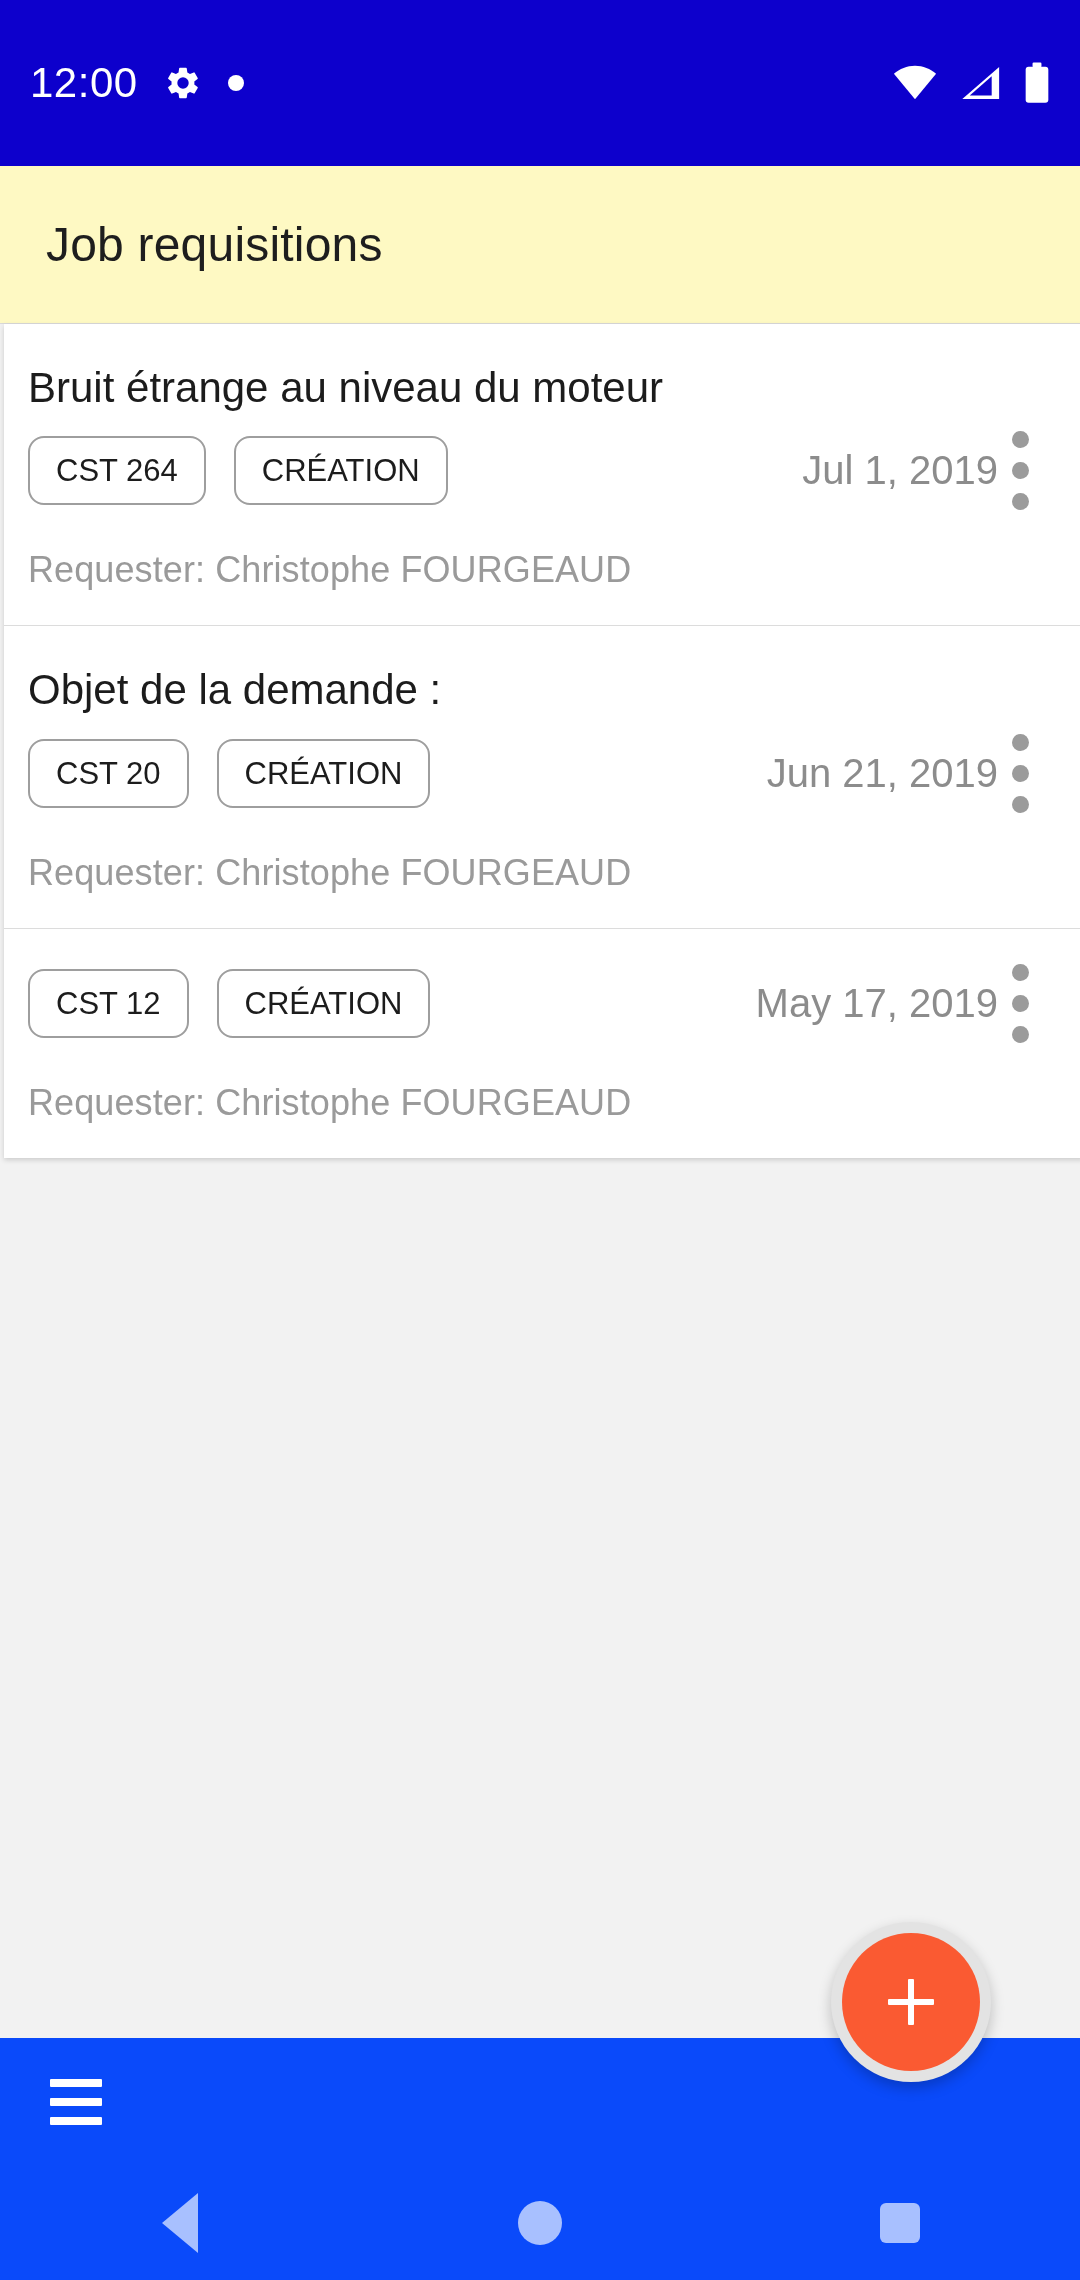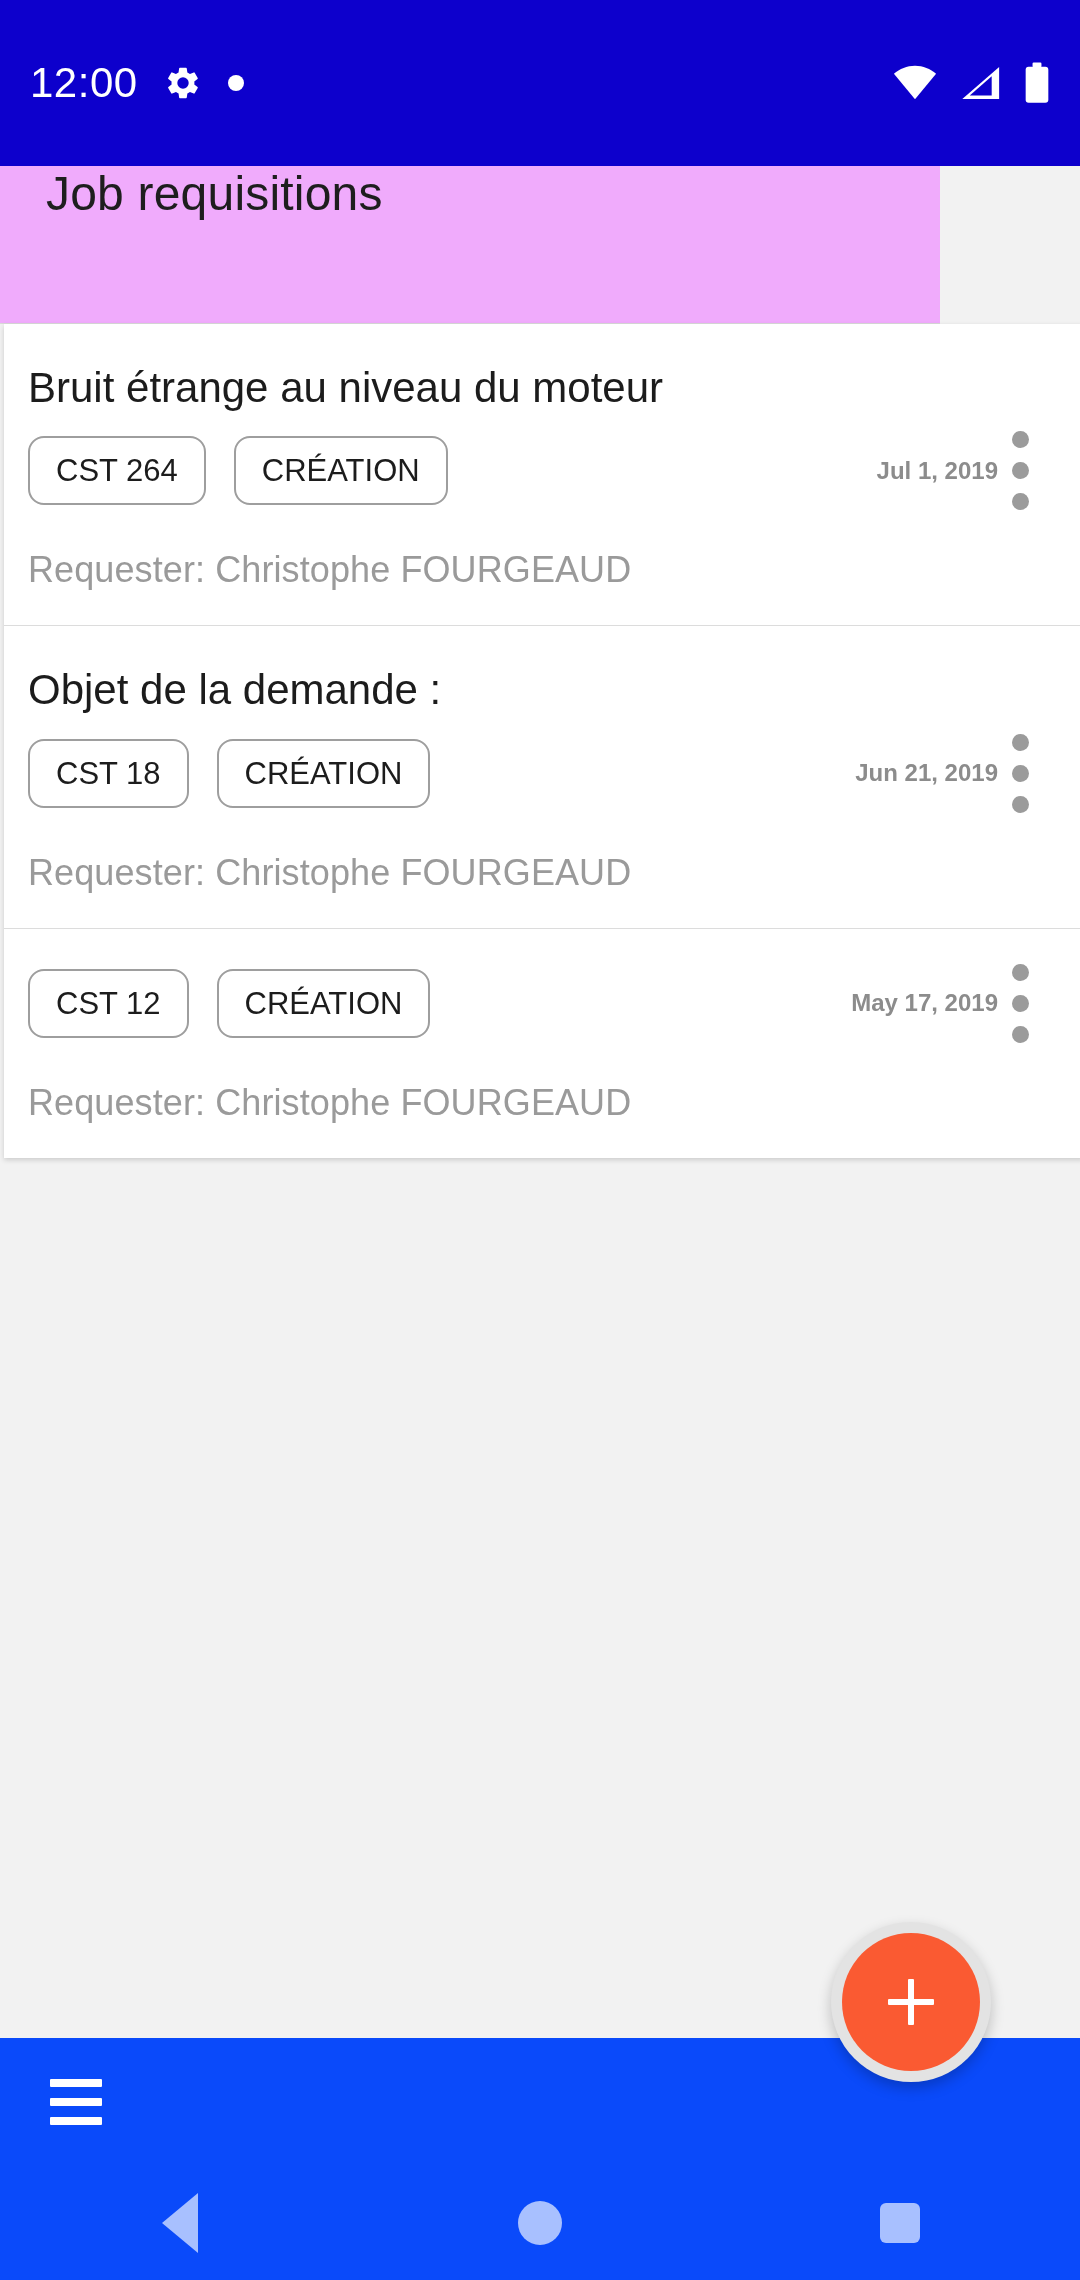--- a/index.html
+++ b/index.html
@@ -19,23 +19,23 @@
   }
   .sb-left { display:flex; align-items:center; gap:26px;justify-content:space-between; }
   .sb-clock { font-size:42px; letter-spacing:.5px; line-height:1; }
   .sb-gear { width:38px; height:38px; display:block; }
   .sb-dot { width:16px; height:16px; border-radius:50%; background:#fff; display:block; }
   .sb-right { margin-left:auto; display:flex; align-items:center; gap:22px; }
   .sb-wifi, .sb-signal, .sb-batt { display:block; }
 
   
   .toolbar {
-    position:absolute; top:166px; left:0; width:940px; height:157px;
-    background:#f0abfc;
-    display:flex; padding:0 46px;
+    position:absolute; top:166px; left:0; width:1080px; height:157px;
+    background:#fef9c3;
+    display:flex; align-items:center; padding:0 46px;
     box-shadow:0 1px 0 rgba(0,0,0,.10);
   }
   .toolbar-title { font-size:48px; color:#1e1e1e; font-weight:400; letter-spacing:.2px; }
 
   
   .listcard {
     position:absolute; top:324px; left:4px; width:1080px;
     background:#ffffff;
     box-shadow:0 2px 5px rgba(0,0,0,.16);
   }
@@ -49,21 +49,21 @@
   .row-mid { display:flex; align-items:center; }
   .chips { display:flex; gap:28px; }
   .chip {
     border:2px solid #9e9e9e; border-radius:16px;
     background:#fff; color:#1c1c1c;
     font-size:31px; line-height:1;
     padding:17px 26px; white-space:nowrap;
   }
   .row-date {
     margin-left:auto; margin-right:40px;
-    font-size:24px; color:#8c8c8c; white-space:nowrap;font-weight:bold;
+    font-size:40px; color:#8c8c8c; white-space:nowrap;
   }
   .kebab {
     position:absolute; right:38px;
     width:52px; display:flex; flex-direction:column;
     align-items:center; gap:14px;
   }
   .kebab span { width:17px; height:17px; border-radius:50%; background:#9b9b9b; display:block; }
   .row-sub {
     margin-top:44px; font-size:36px; color:#9a9a9a; letter-spacing:.1px;
   }
@@ -165,21 +165,21 @@
           <span></span>
         </div>
       </div>
       <div class="row-sub">Requester: Christophe FOURGEAUD</div>
     </div>
 
     <div class="row">
       <div class="row-title">Objet de la demande :</div>
       <div class="row-mid">
         <div class="chips">
-          <div class="chip">CST 18</div>
+          <div class="chip">CST 20</div>
           <div class="chip">CRÉATION</div>
         </div>
         <div class="row-date">Jun 21, 2019</div>
         <div class="kebab">
           <span></span>
           <span></span>
           <span></span>
         </div>
       </div>
       <div class="row-sub">Requester: Christophe FOURGEAUD</div>

